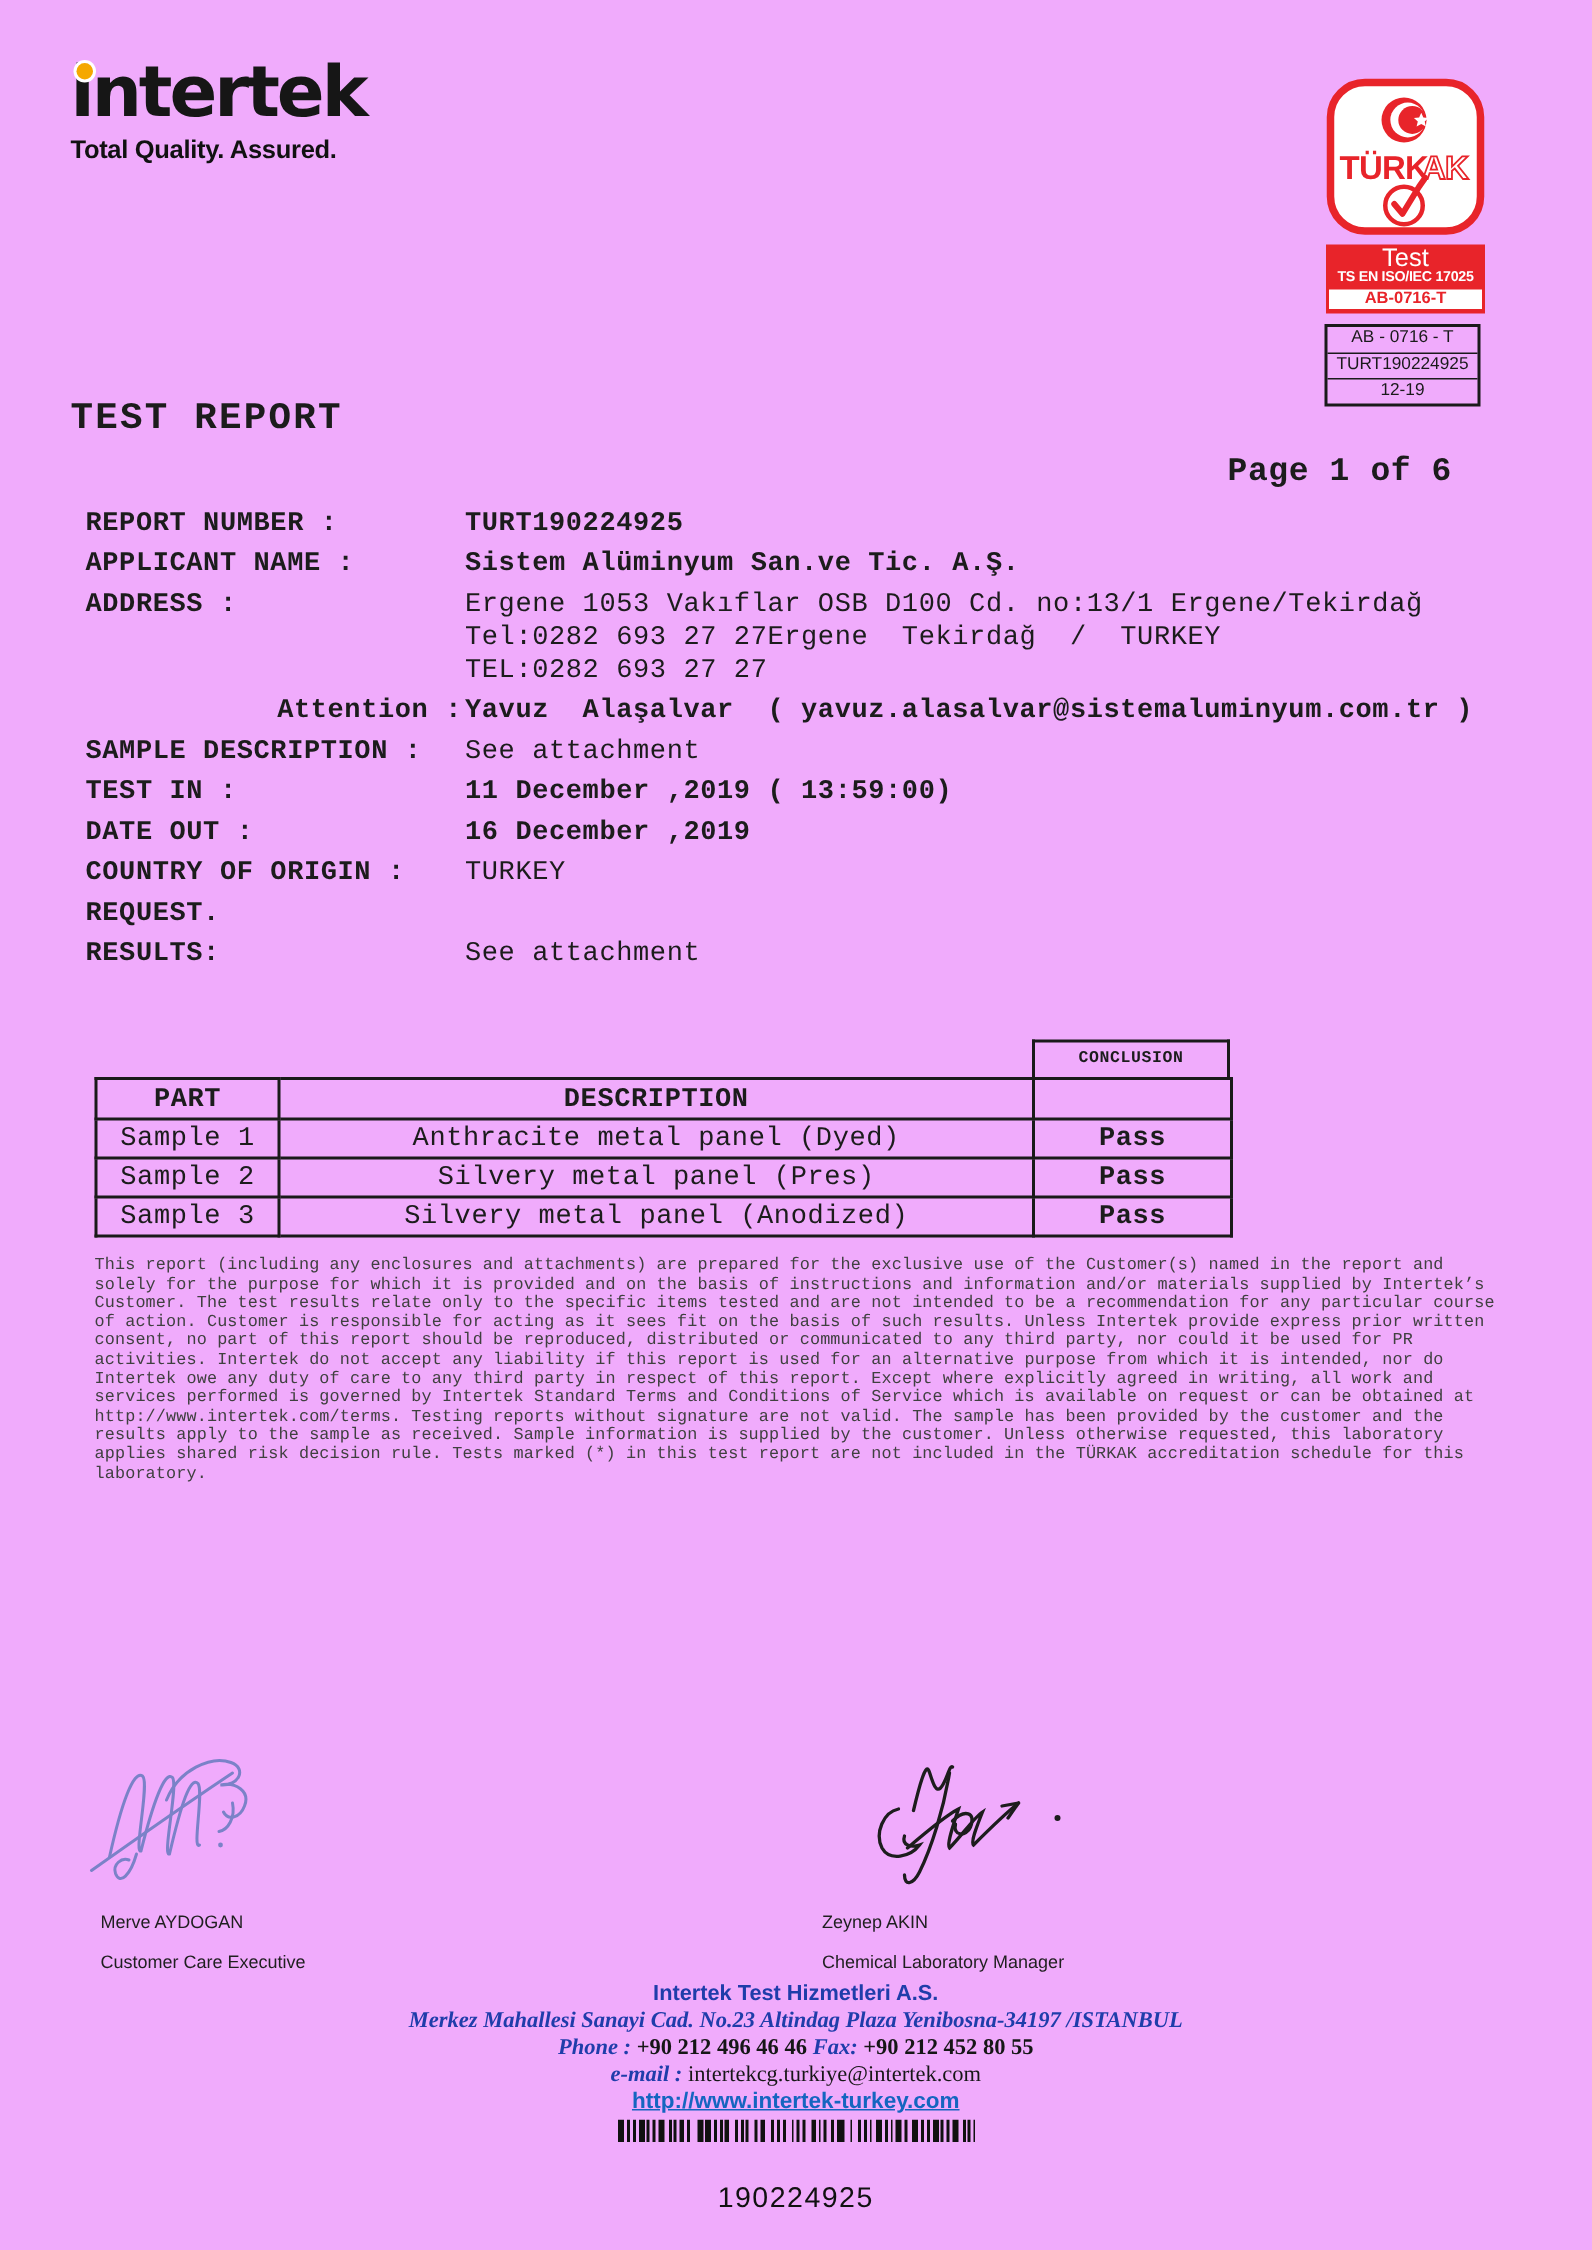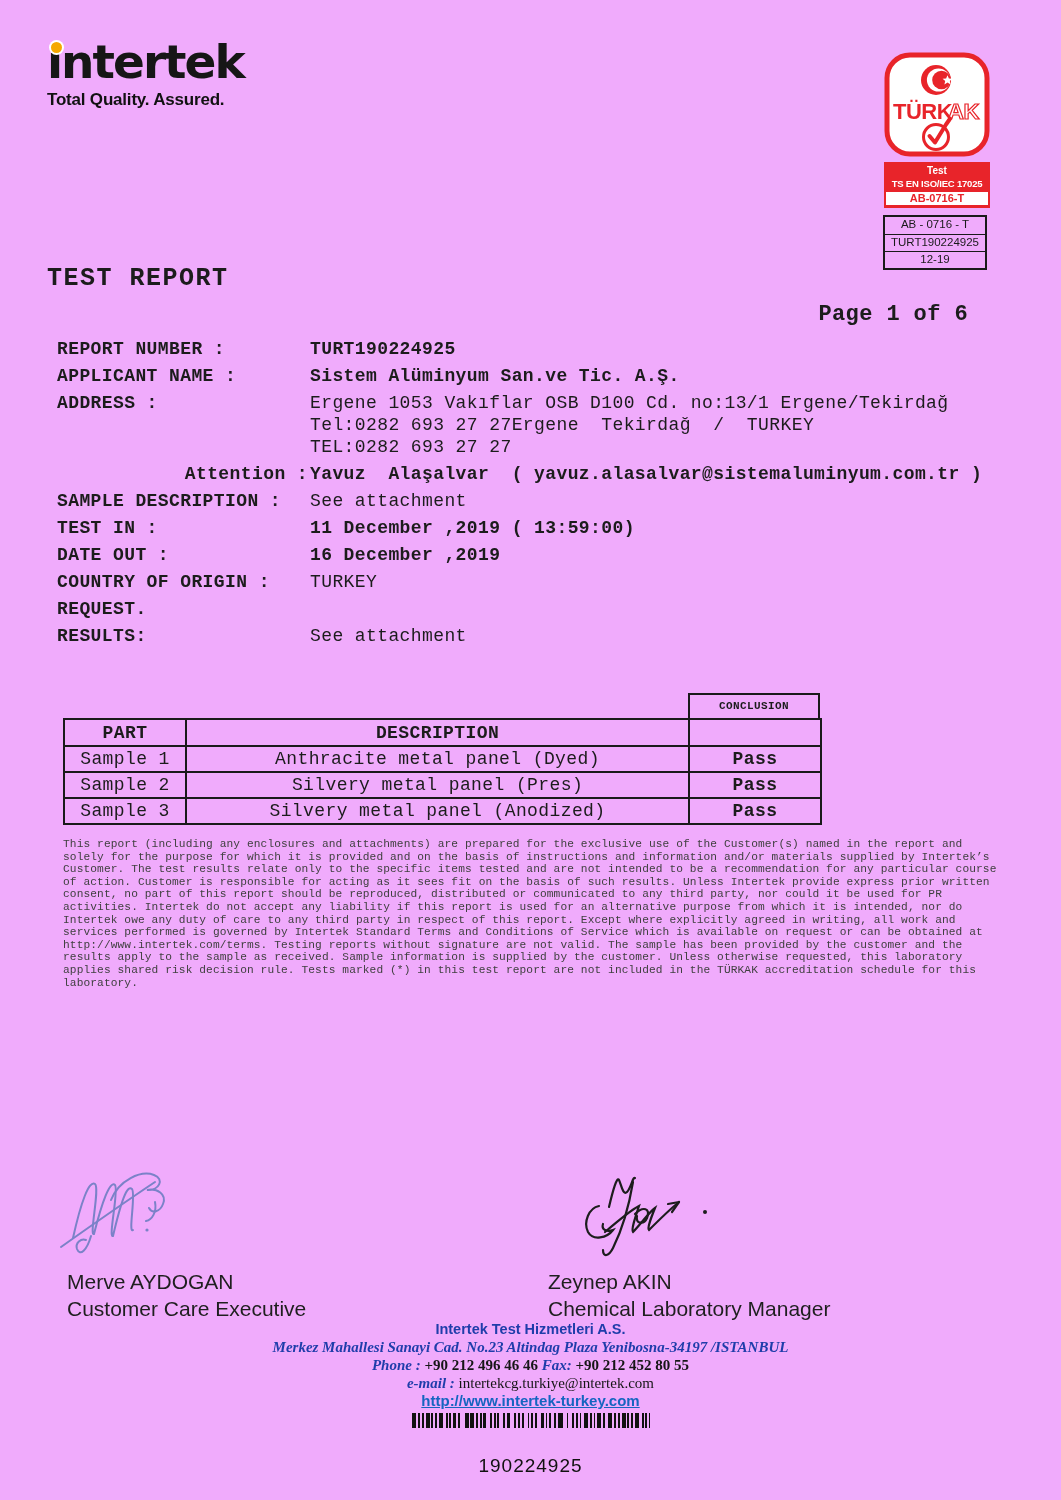--- a/index.html
+++ b/index.html
@@ -8,21 +8,21 @@
 
   
   .logo { position:absolute; left:47px; top:36px; }
   .brand { position:relative; font-family:"DejaVu Sans", sans-serif; font-weight:800; font-size:47px; letter-spacing:-2px; color:#161616; line-height:1.1; }
   .brand-dot { position:absolute; left:4px; top:6px; width:11px; height:11px; border-radius:50%; background:#f5a800; box-shadow:0 0 0 2px #ffffff; }
   .tagline { font-size:17px; font-weight:bold; color:#111; margin-top:2px; letter-spacing:-0.2px; }
 
   
   .accr { position:absolute; left:884px; top:52px; width:106px; }
   .accr-banner { margin-top:1px; background:#e8242a; color:#fff; text-align:center; padding:2px 2px 3px 2px; }
-  .accr-banner .l1 { font-size:10px; font-weight:bold; line-height:14px; }
+  .accr-banner .l1 { font-size:17px; font-weight:normal; line-height:14px; }
   .accr-banner .l2 { font-size:9.5px; font-weight:bold; line-height:12px; letter-spacing:-0.2px; }
   .accr-code { margin-top:2px; background:#fff; color:#e8242a; font-size:11px; font-weight:bold; line-height:13px; }
   .accr-table { margin-top:7px; margin-left:-1px; width:104px; border:2px solid #1a1a1a; }
   .accr-table .cell { height:17px; line-height:15px; text-align:center; font-size:11.5px; color:#1a1a1a; border-top:1px solid #1a1a1a; }
   .accr-table .cell:first-child { border-top:none; }
 
   
   .doc { font-family:"Liberation Mono", monospace; letter-spacing:0.4px; color:#1c1c1c; }
   .b { font-weight:bold; }
   .title { position:absolute; left:47px; top:264px; font-size:25px; font-weight:bold; letter-spacing:1.5px; }
@@ -40,21 +40,21 @@
   .concl { position:absolute; left:625px; top:0; width:132px; height:25px; border:2px solid #1a1a1a; border-bottom:none; text-align:center; line-height:23px; font-weight:bold; font-size:11px; }
   table.res { position:absolute; top:25px; left:0; border-collapse:collapse; table-layout:fixed; width:757px;padding-left:28px; }
   table.res td { border:2px solid #1a1a1a; text-align:center; height:26px; padding:0 4px; font-family:"Liberation Mono", monospace; font-size:18px; letter-spacing:0.4px; overflow:hidden; white-space:nowrap; }
   table.res tr.hdr td { height:27px; font-weight:bold; }
 
   
   .disclaimer { position:absolute; left:63px; top:838px; width:934px; font-family:"Liberation Mono", monospace; font-size:11.2px; line-height:12.6px; letter-spacing:0.1px; color:#404040; }
 
   
   .sig { position:absolute; }
-  .signatory { position:absolute; font-size:21px; color:#1f1f1f; }
+  .signatory { position:absolute; font-size:12px; color:#1f1f1f; }
   .signatory .nm { line-height:27px; }
   .signatory .ttl { line-height:27px; }
 
   
   .footer { position:absolute; left:0; top:1320px; width:1061px; text-align:center; }
   .f-co { font-size:14.5px; font-weight:bold; color:#1f3daa; line-height:18px; }
   .f-addr { font-family:"Liberation Serif", serif; font-style:italic; font-weight:bold; font-size:15px; color:#1f3daa; line-height:18px; }
   .f-line { font-family:"Liberation Serif", serif; font-size:15px; line-height:18px; color:#161616; }
   .f-line .bl { color:#1f3daa; font-style:italic; font-weight:bold; }
   .f-line .bk { font-weight:bold; }

